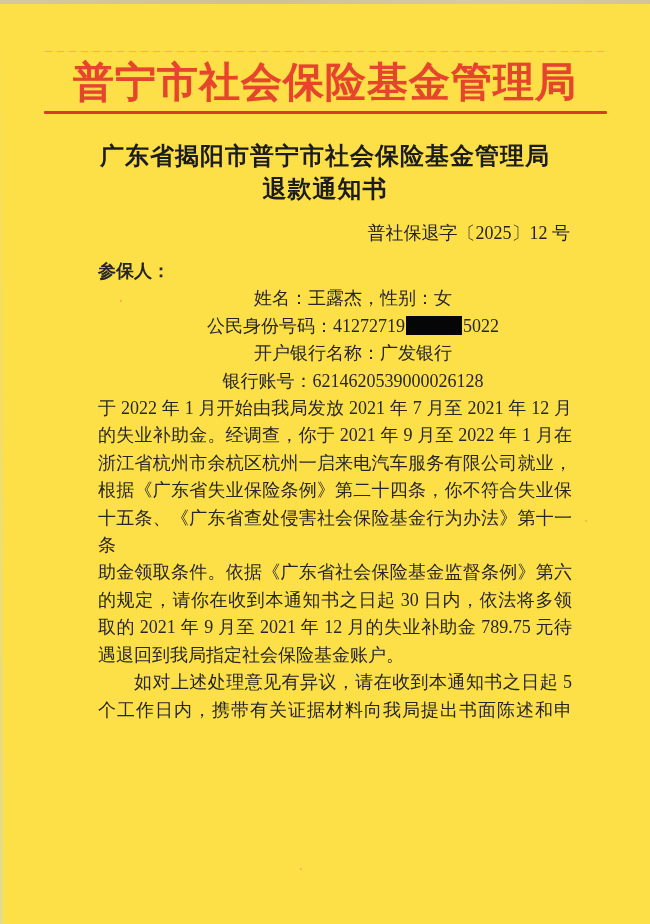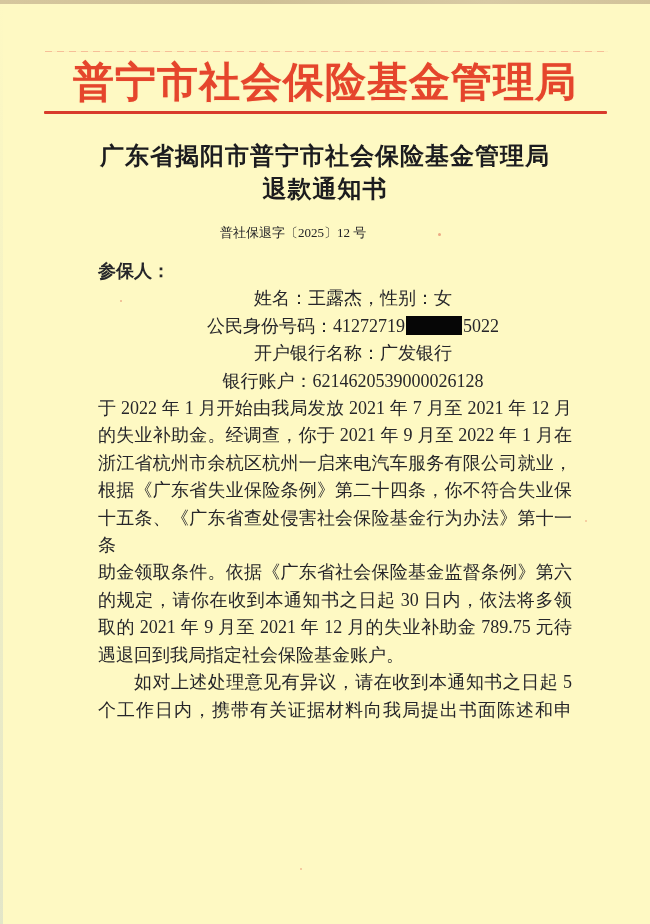--- a/index.html
+++ b/index.html
@@ -1,20 +1,20 @@
 <!DOCTYPE html>
 <html><head>
 <meta charset="utf-8">
 <style>
   html,body{margin:0;padding:0;background:#e9e9e9;}
   .page{
     position:relative;
     width:650px;height:924px;
     margin:0 auto;
-    background:#fef9c3;
+    background:#fde047;
     overflow:hidden;
     font-family:"Liberation Serif","DejaVu Serif",serif;
     color:#26262a;
   }
   .scan-edge-top{
     position:absolute;top:0;left:0;right:0;height:4px;
     background:linear-gradient(90deg,#d6c79e,#cfc096 40%,#d8caa4 75%,#d2c39a);
   }
   .scan-edge-left{
     position:absolute;top:0;bottom:0;left:0;width:3px;
@@ -37,22 +37,22 @@
     width:563px;height:3px;margin:5px auto 0;
     background:#d83b2b;border-radius:1px;
   }
   .doc-title{
     margin-top:26px;text-align:center;
     font-size:24px;font-weight:700;line-height:33px;
     letter-spacing:1px;color:#1c1c1f;
   }
   .doc-number{
     margin:15px 80px 0 16px;
-    text-align:center;
-    font-size:13px;line-height:24px;color:#222226;
+    text-align:right;
+    font-size:18px;line-height:24px;color:#222226;
   }
   .content{
     margin:13px 78px 0 98px;
     font-size:18px;line-height:27.4px;
   }
   .line{white-space:nowrap;}
   .indent2{padding-left:36px;text-align:center;}
   .fill{
     white-space:normal;
     text-align:justify;
@@ -92,21 +92,21 @@
     <div class="line bold">参保人：</div>
 
     <div class="line indent2">姓名：王露杰，性别：女</div>
 
     <div class="line indent2">
       <span>公民身份号码：</span><span>41272719</span><span class="redact"></span><span>5022</span>
     </div>
 
     <div class="line indent2">开户银行名称：广发银行</div>
 
-    <div class="line indent2">银行账户：6214620539000026128</div>
+    <div class="line indent2">银行账号：6214620539000026128</div>
 
     <div>
       <div class="line fill">于 2022 年 1 月开始由我局发放 2021 年 7 月至 2021 年 12 月</div>
       <div class="line fill">的失业补助金。经调查，你于 2021 年 9 月至 2022 年 1 月在</div>
       <div class="line fill">浙江省杭州市余杭区杭州一启来电汽车服务有限公司就业，</div>
       <div class="line fill">根据《广东省失业保险条例》第二十四条，你不符合失业保</div>
       <div class="line fill">十五条、《广东省查处侵害社会保险基金行为办法》第十一条</div>
       <div class="line fill">助金领取条件。依据《广东省社会保险基金监督条例》第六</div>
       <div class="line fill">的规定，请你在收到本通知书之日起 30 日内，依法将多领</div>
       <div class="line fill">取的 2021 年 9 月至 2021 年 12 月的失业补助金 789.75 元待</div>

